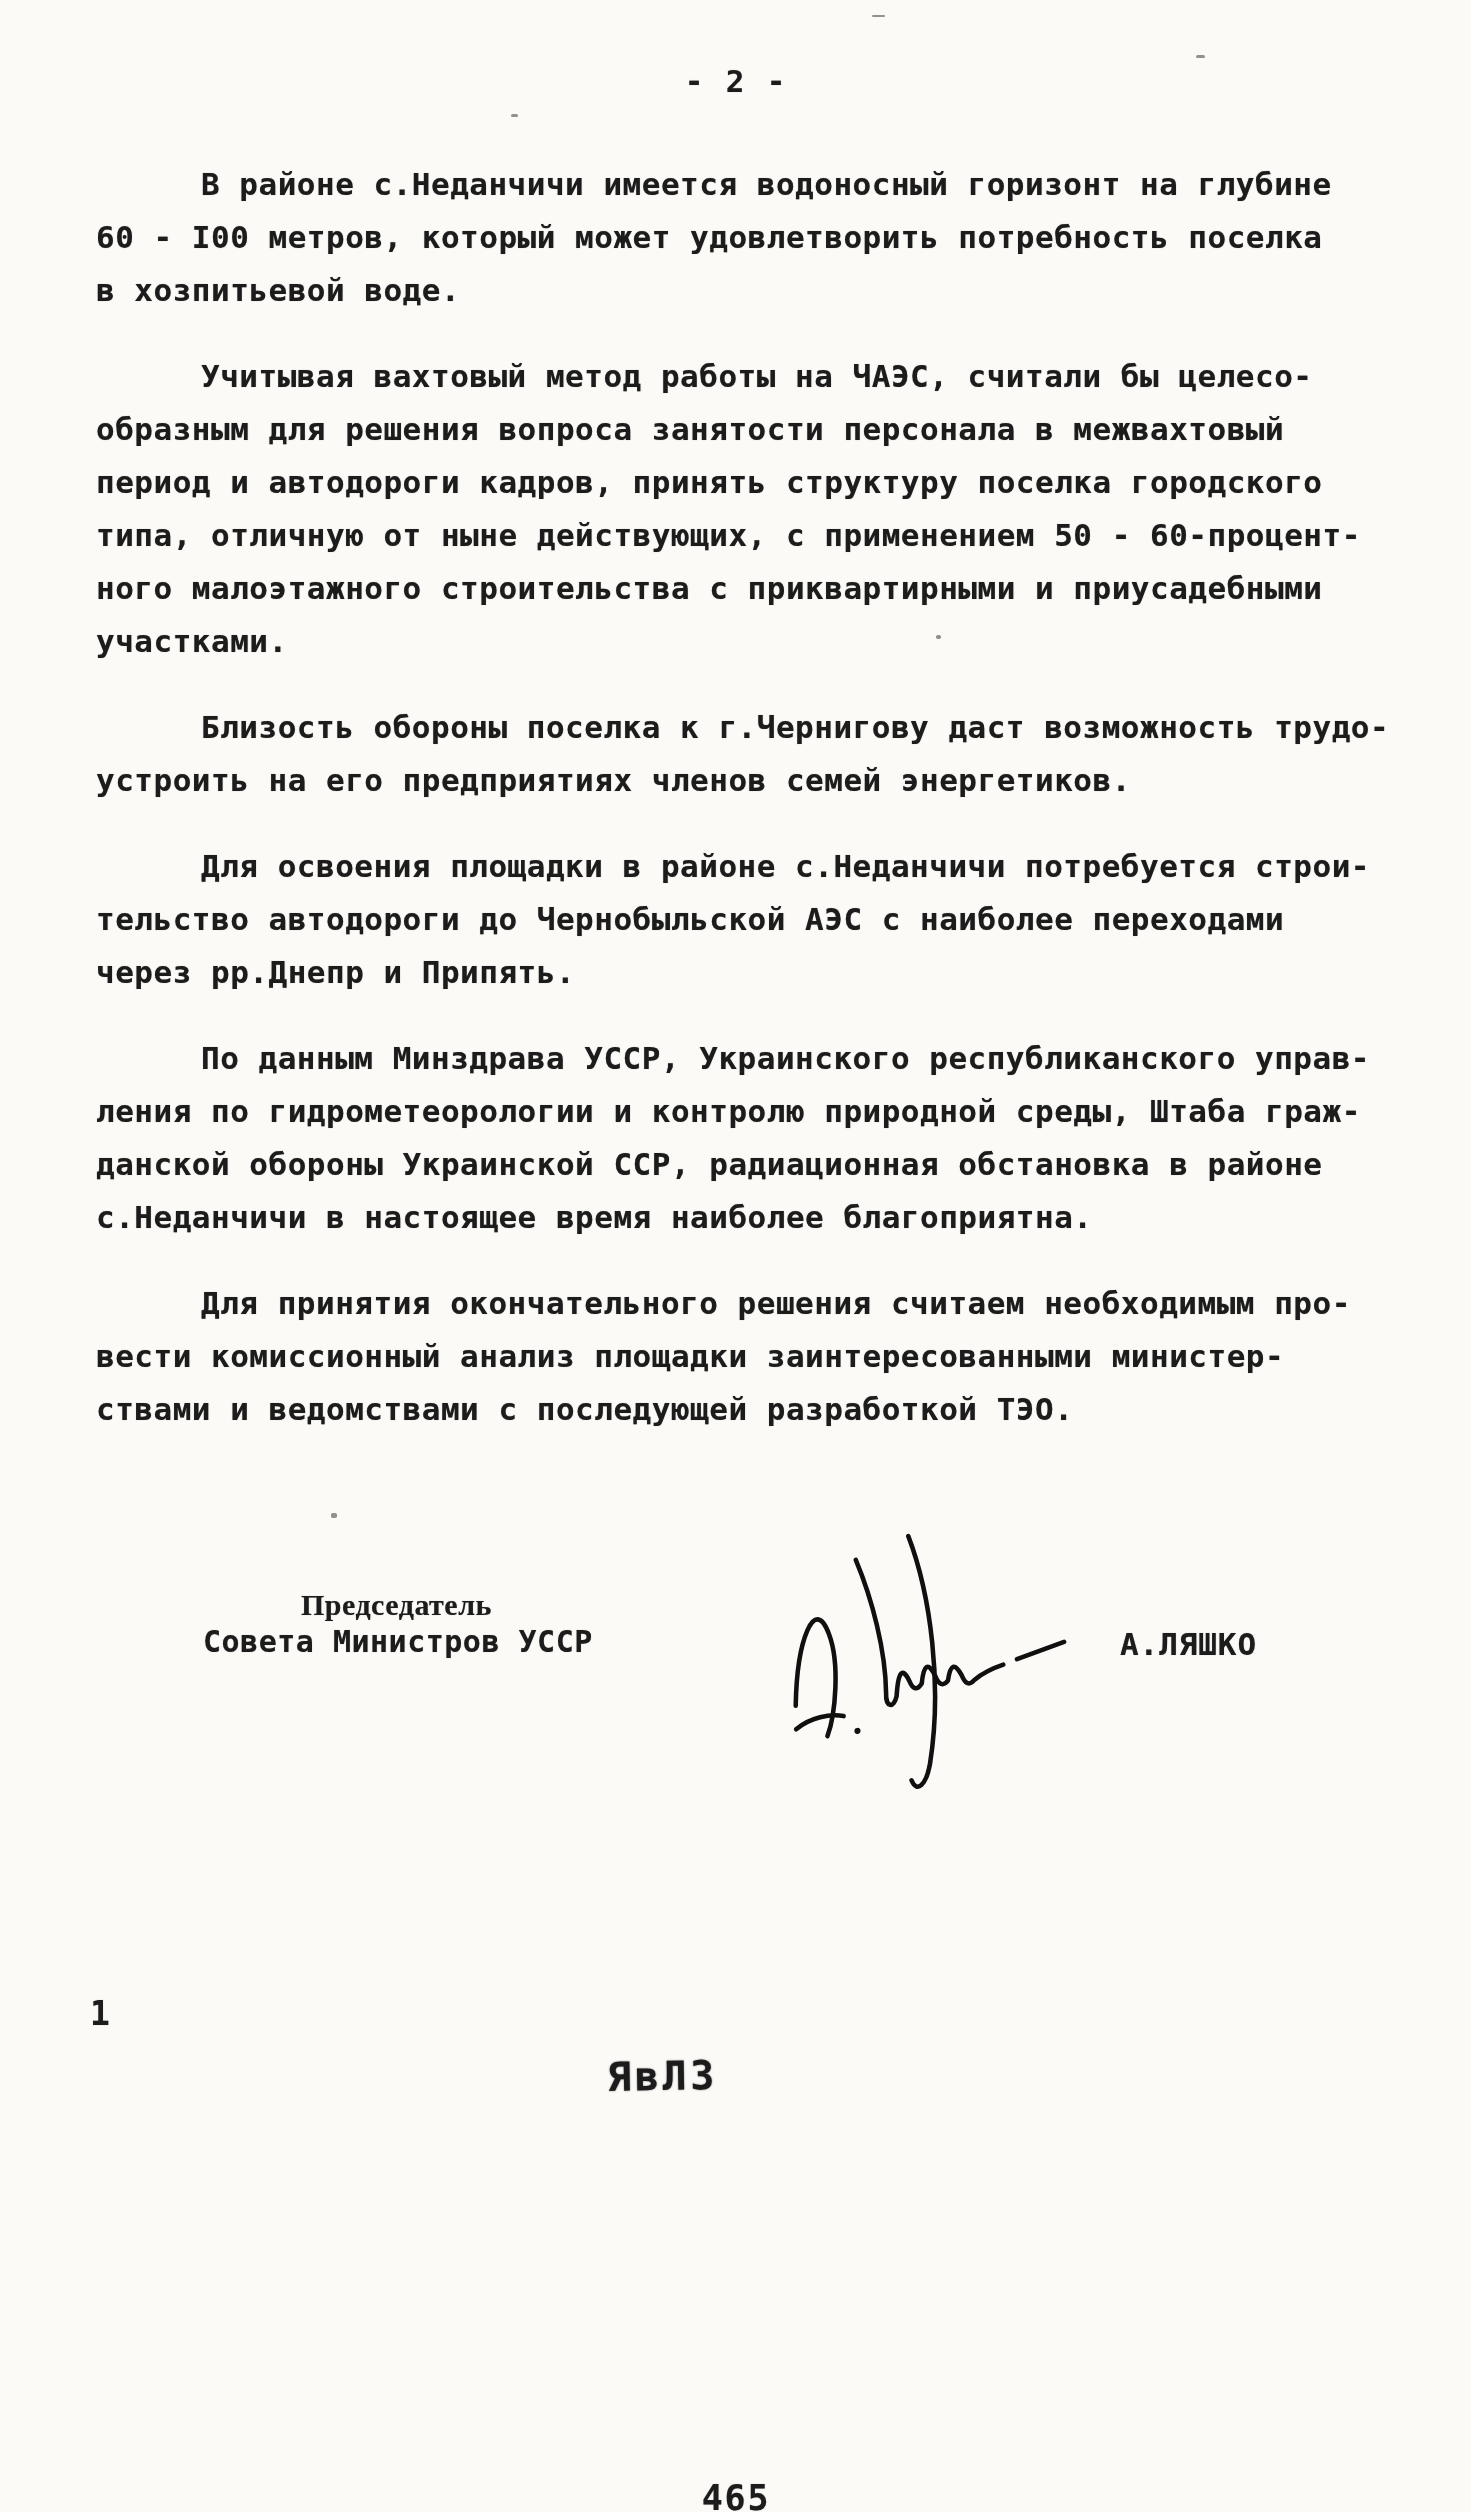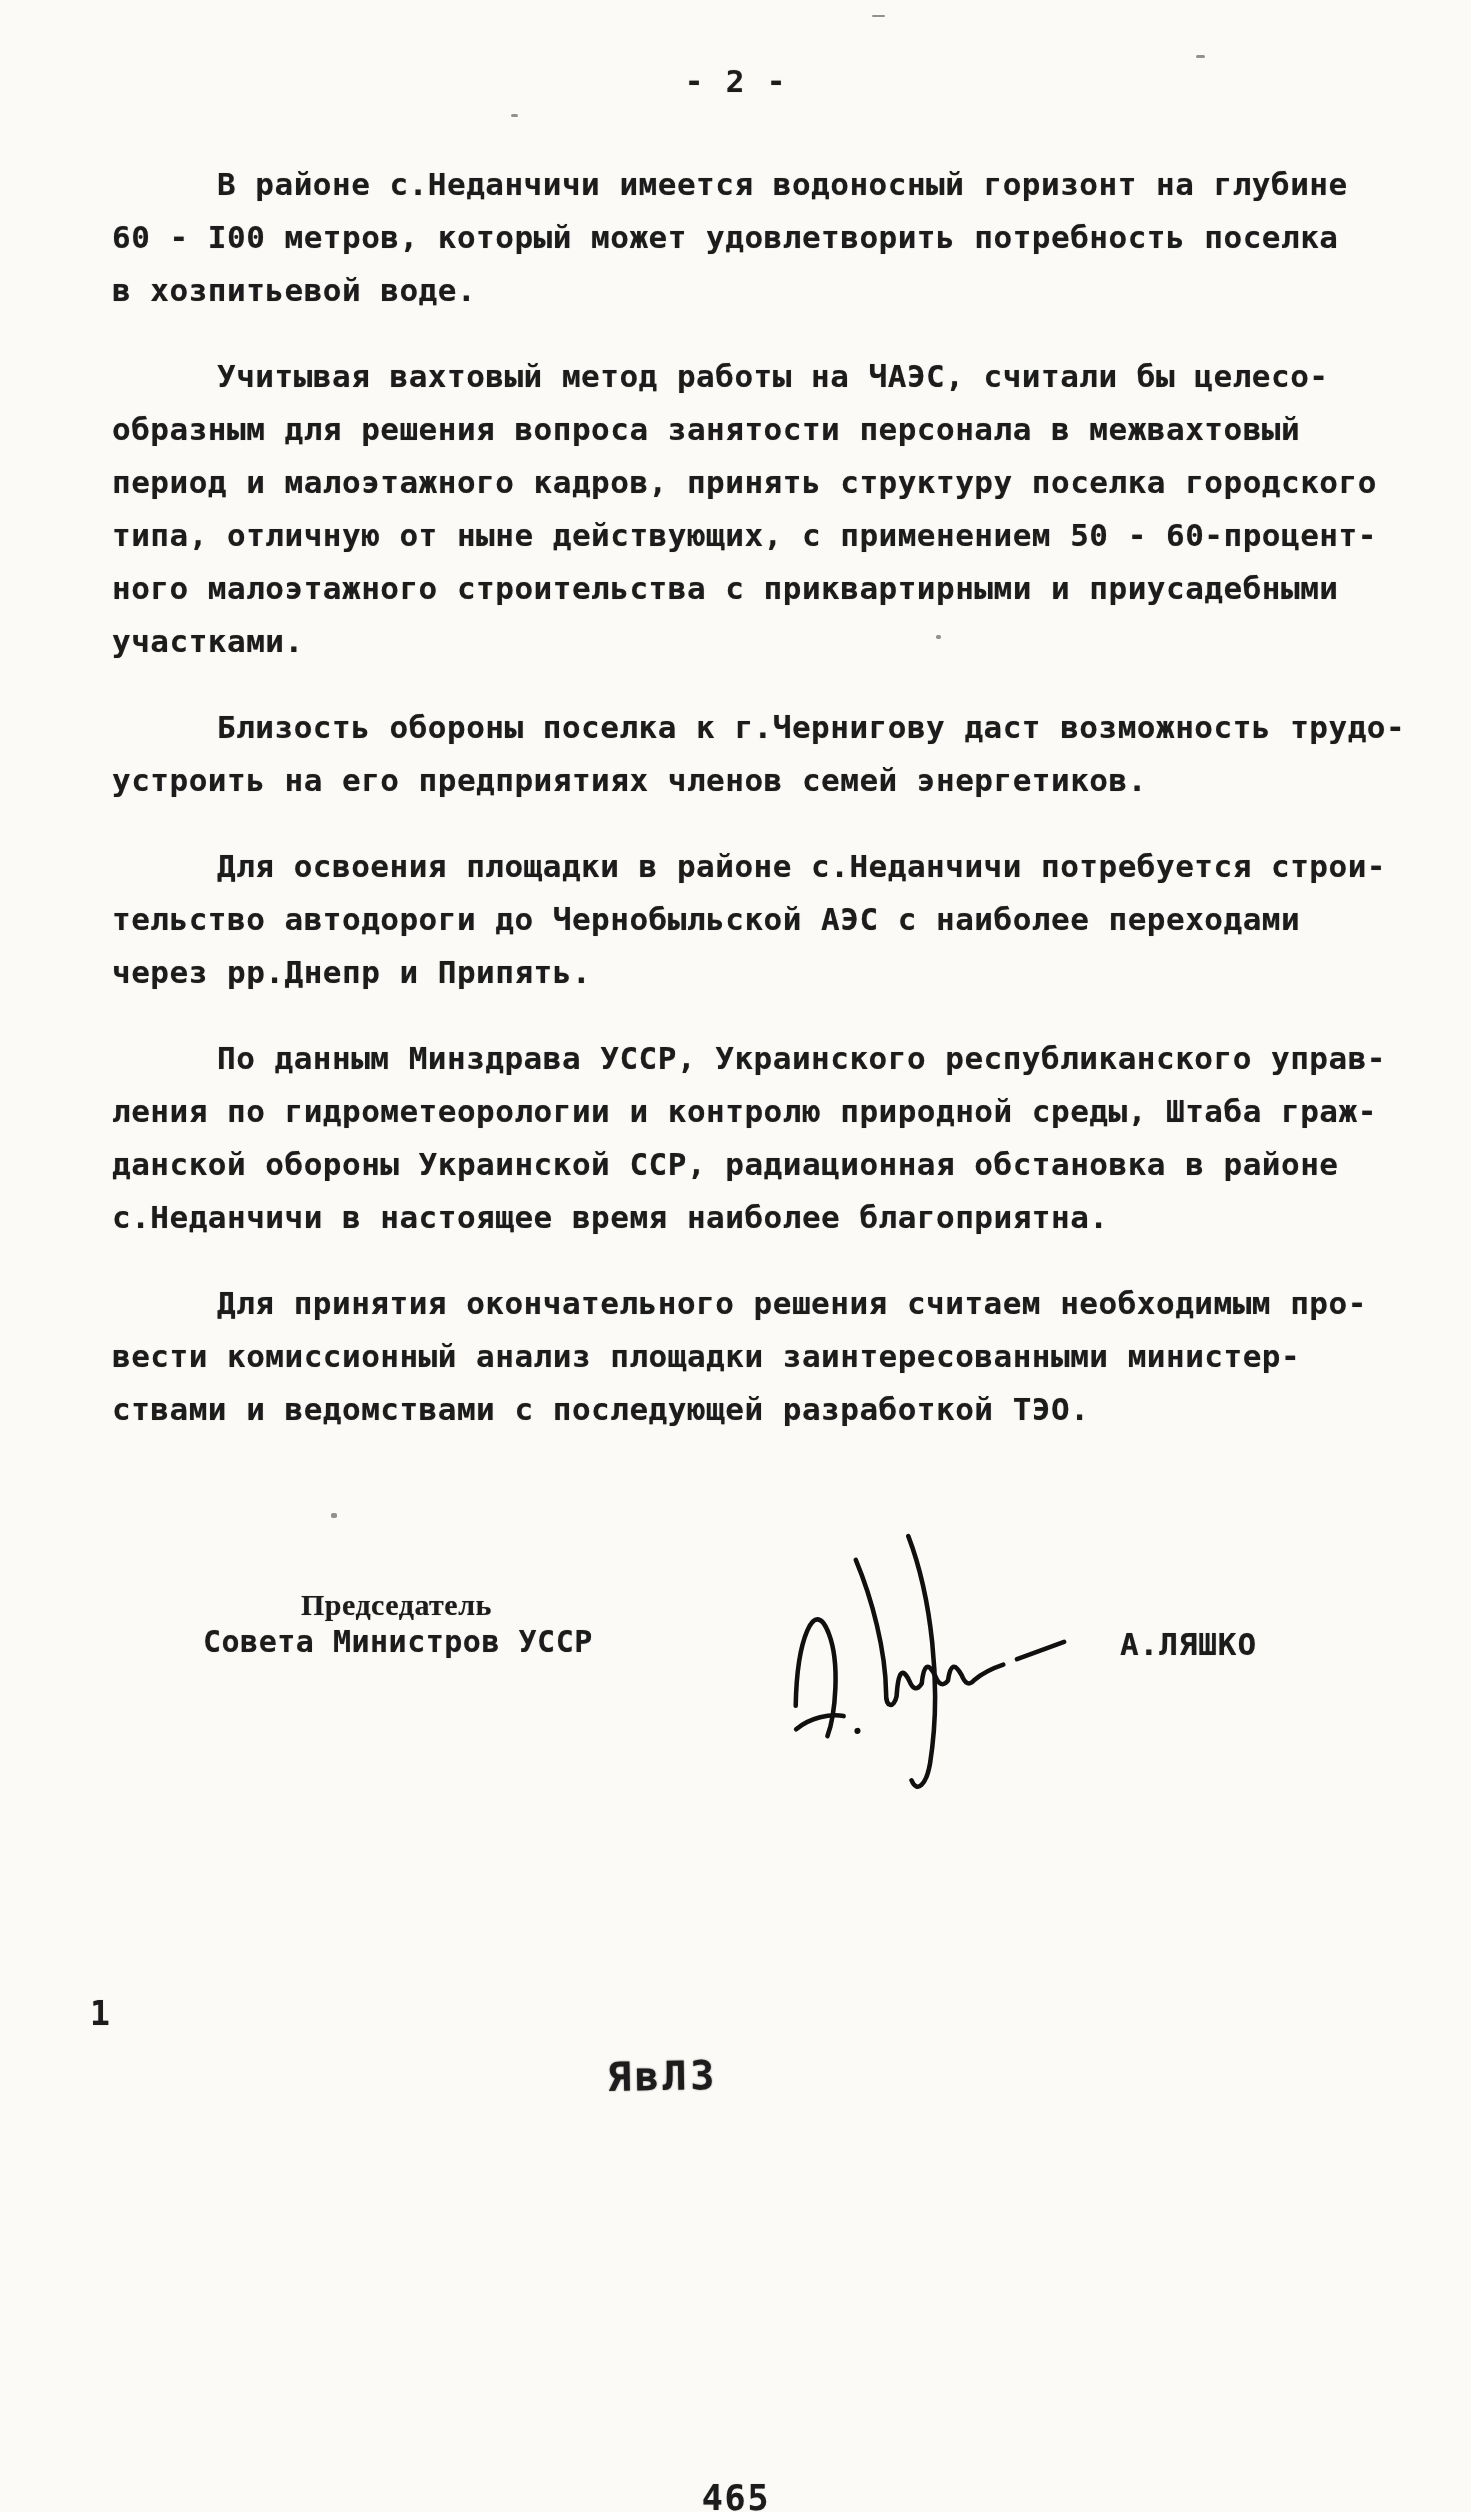--- a/index.html
+++ b/index.html
@@ -36,21 +36,21 @@
   .body-text {
     position: absolute;
     top: 158px;
     left: 96px;
     width: 1306px;
     font-size: 31px;
     line-height: 53px;
     letter-spacing: 0.5px;
   }
   .para {
-    margin: 0 0 33px 16px;
+    margin: 0 0 33px 0;
   }
   .line { display: block; white-space: pre; }
   .indent { padding-left: 105px; }
 
   .signature-block {
     position: absolute;
     top: 1586px;
     left: 0;
     width: 100%;
     height: 331px;
@@ -121,21 +121,21 @@
 
     <p class="para">
       <span class="line indent">В районе с.Неданчичи имеется водоносный горизонт на глубине</span>
       <span class="line">60 - I00 метров, который может удовлетворить потребность поселка</span>
       <span class="line">в хозпитьевой воде.</span>
     </p>
 
     <p class="para">
       <span class="line indent">Учитывая вахтовый метод работы на ЧАЭС, считали бы целесо-</span>
       <span class="line">образным для решения вопроса занятости персонала в межвахтовый</span>
-      <span class="line">период и малоэтажного кадров, принять структуру поселка городского</span>
+      <span class="line">период и автодороги кадров, принять структуру поселка городского</span>
       <span class="line">типа, отличную от ныне действующих, с применением 50 - 60-процент-</span>
       <span class="line">ного малоэтажного строительства с приквартирными и приусадебными</span>
       <span class="line">участками.</span>
     </p>
 
     <p class="para">
       <span class="line indent">Близость обороны поселка к г.Чернигову даст возможность трудо-</span>
       <span class="line">устроить на его предприятиях членов семей энергетиков.</span>
     </p>
 

